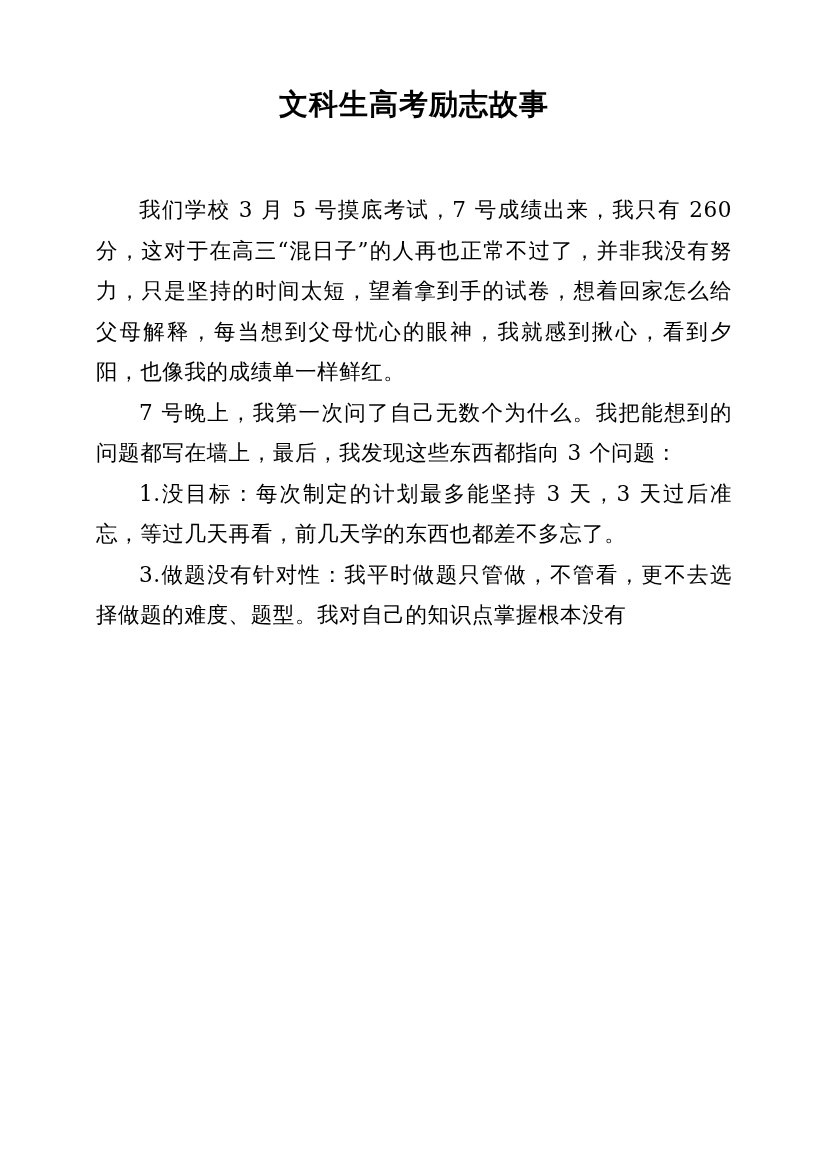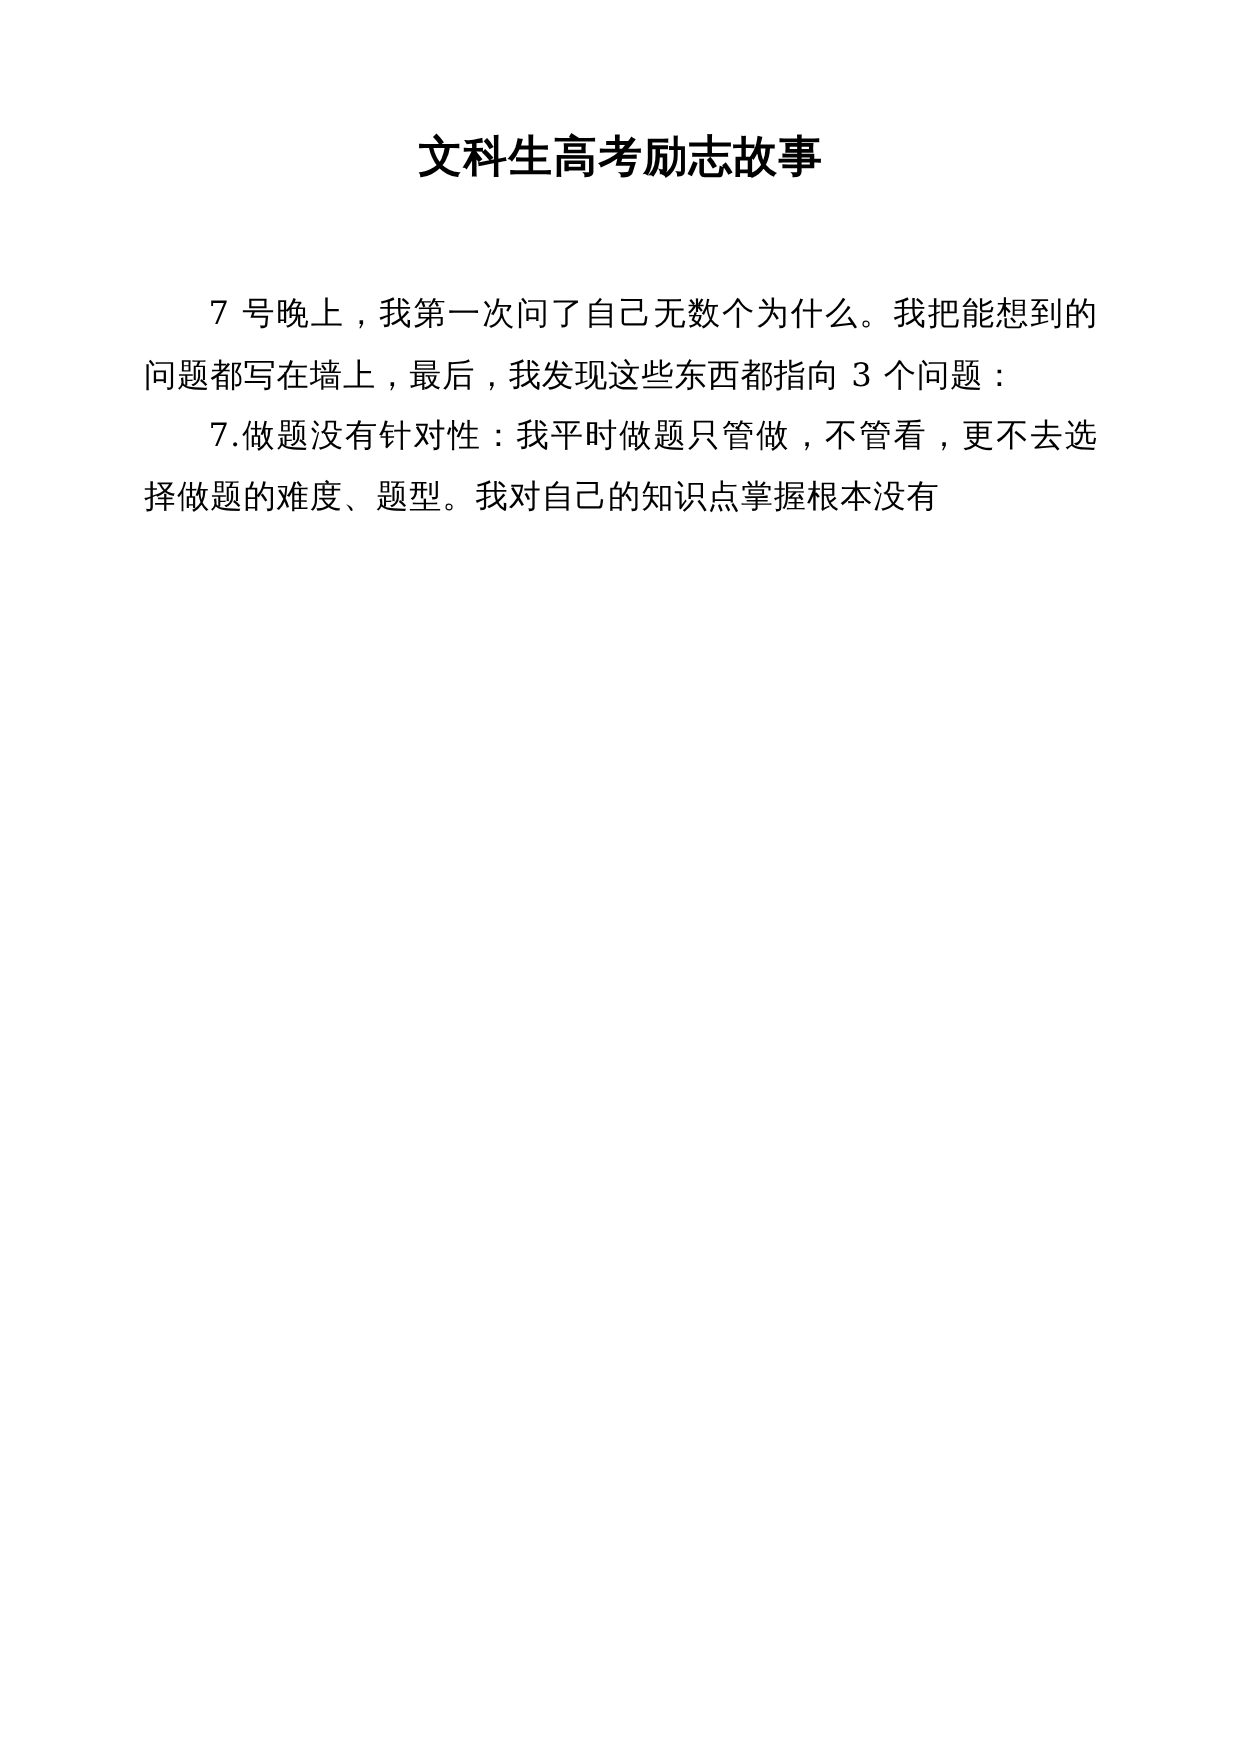--- a/index.html
+++ b/index.html
@@ -51,16 +51,18 @@
     font-family: "DejaVu Serif", "Liberation Serif", serif;
   }
 </style>
 </head>
 <body>
 
 <div class="page">
   <div class="doc-body">
     <h1 class="doc-title">文科生高考励志故事</h1>
     <div class="title-gap"></div>
+    <p class="para">我们学校 3 月 5 号摸底考试，7 号成绩出来，我只有 260 分，这对于在高三“混日子”的人再也正常不过了，并非我没有努力，只是坚持的时间太短，望着拿到手的试卷，想着回家怎么给父母解释，每当想到父母忧心的眼神，我就感到揪心，看到夕阳，也像我的成绩单一样鲜红。</p>
     <p class="para">7 号晚上，我第一次问了自己无数个为什么。我把能想到的问题都写在墙上，最后，我发现这些东西都指向 3 个问题：</p>
-    <p class="para">7.做题没有针对性：我平时做题只管做，不管看，更不去选择做题的难度、题型。我对自己的知识点掌握根本没有</p>
+    <p class="para">1.没目标：每次制定的计划最多能坚持 3 天，3 天过后准忘，等过几天再看，前几天学的东西也都差不多忘了。</p>
+    <p class="para">3.做题没有针对性：我平时做题只管做，不管看，更不去选择做题的难度、题型。我对自己的知识点掌握根本没有</p>
   </div>
 </div>
 
 </body></html>

